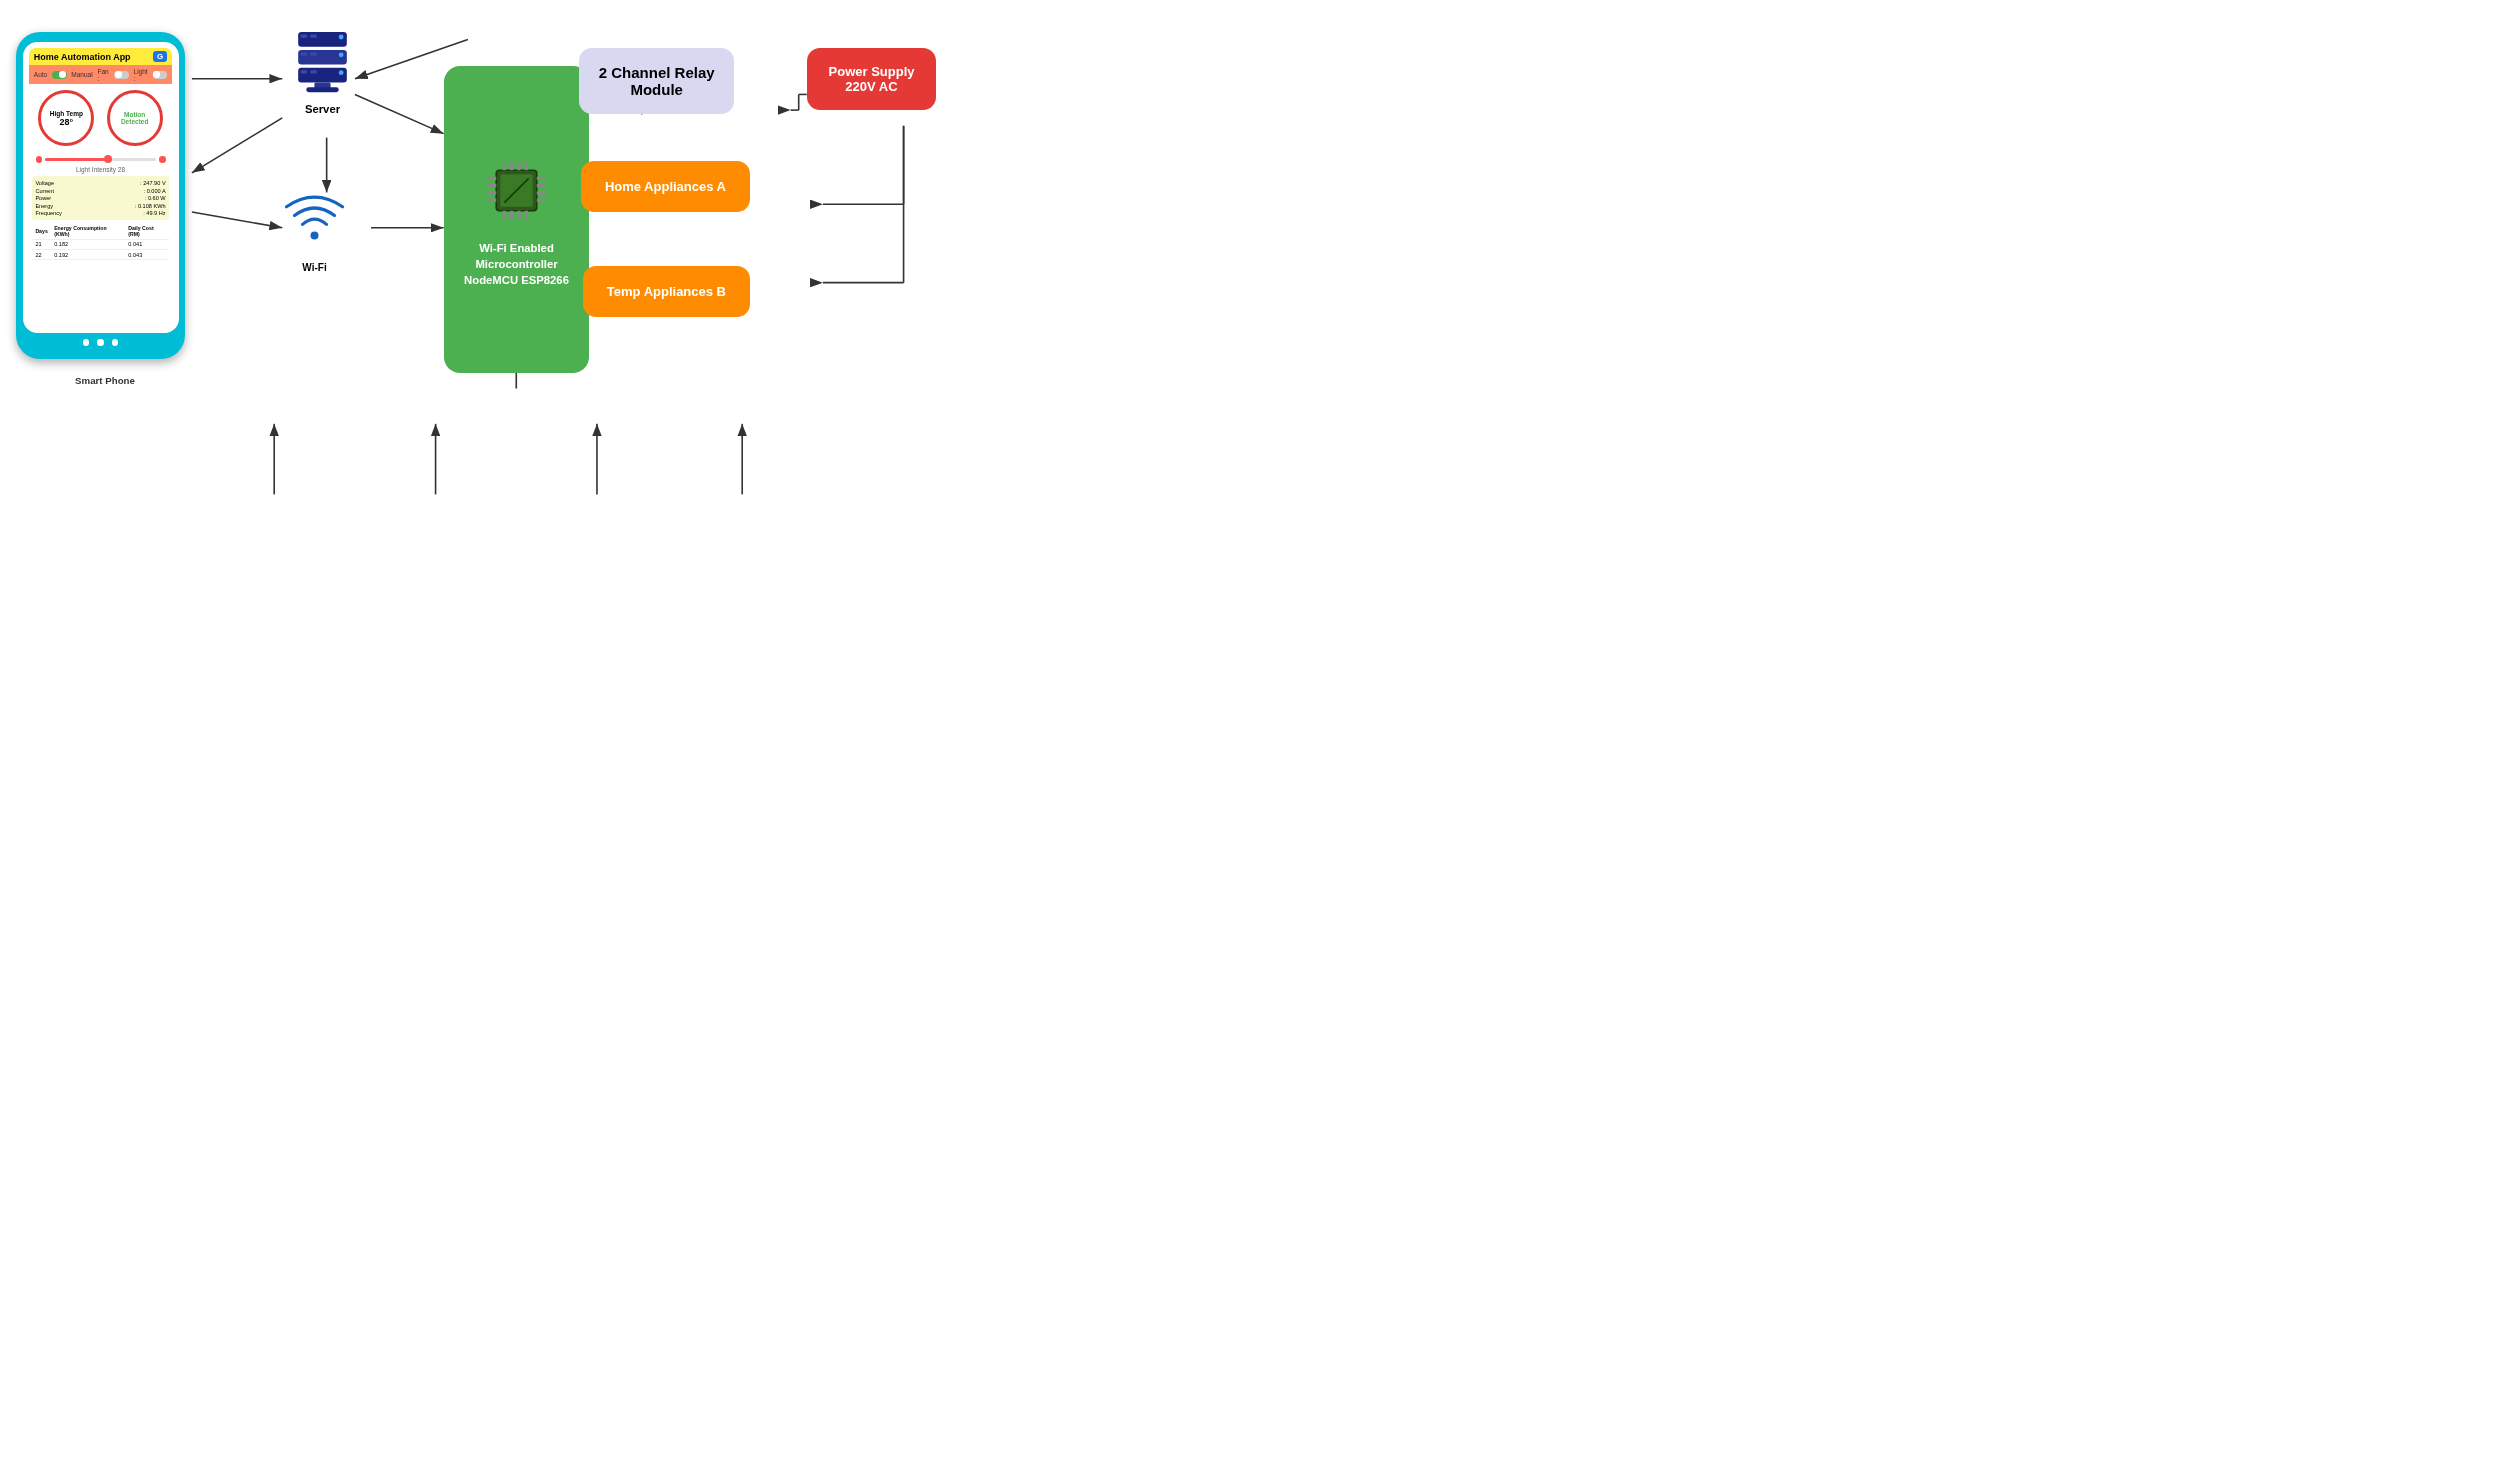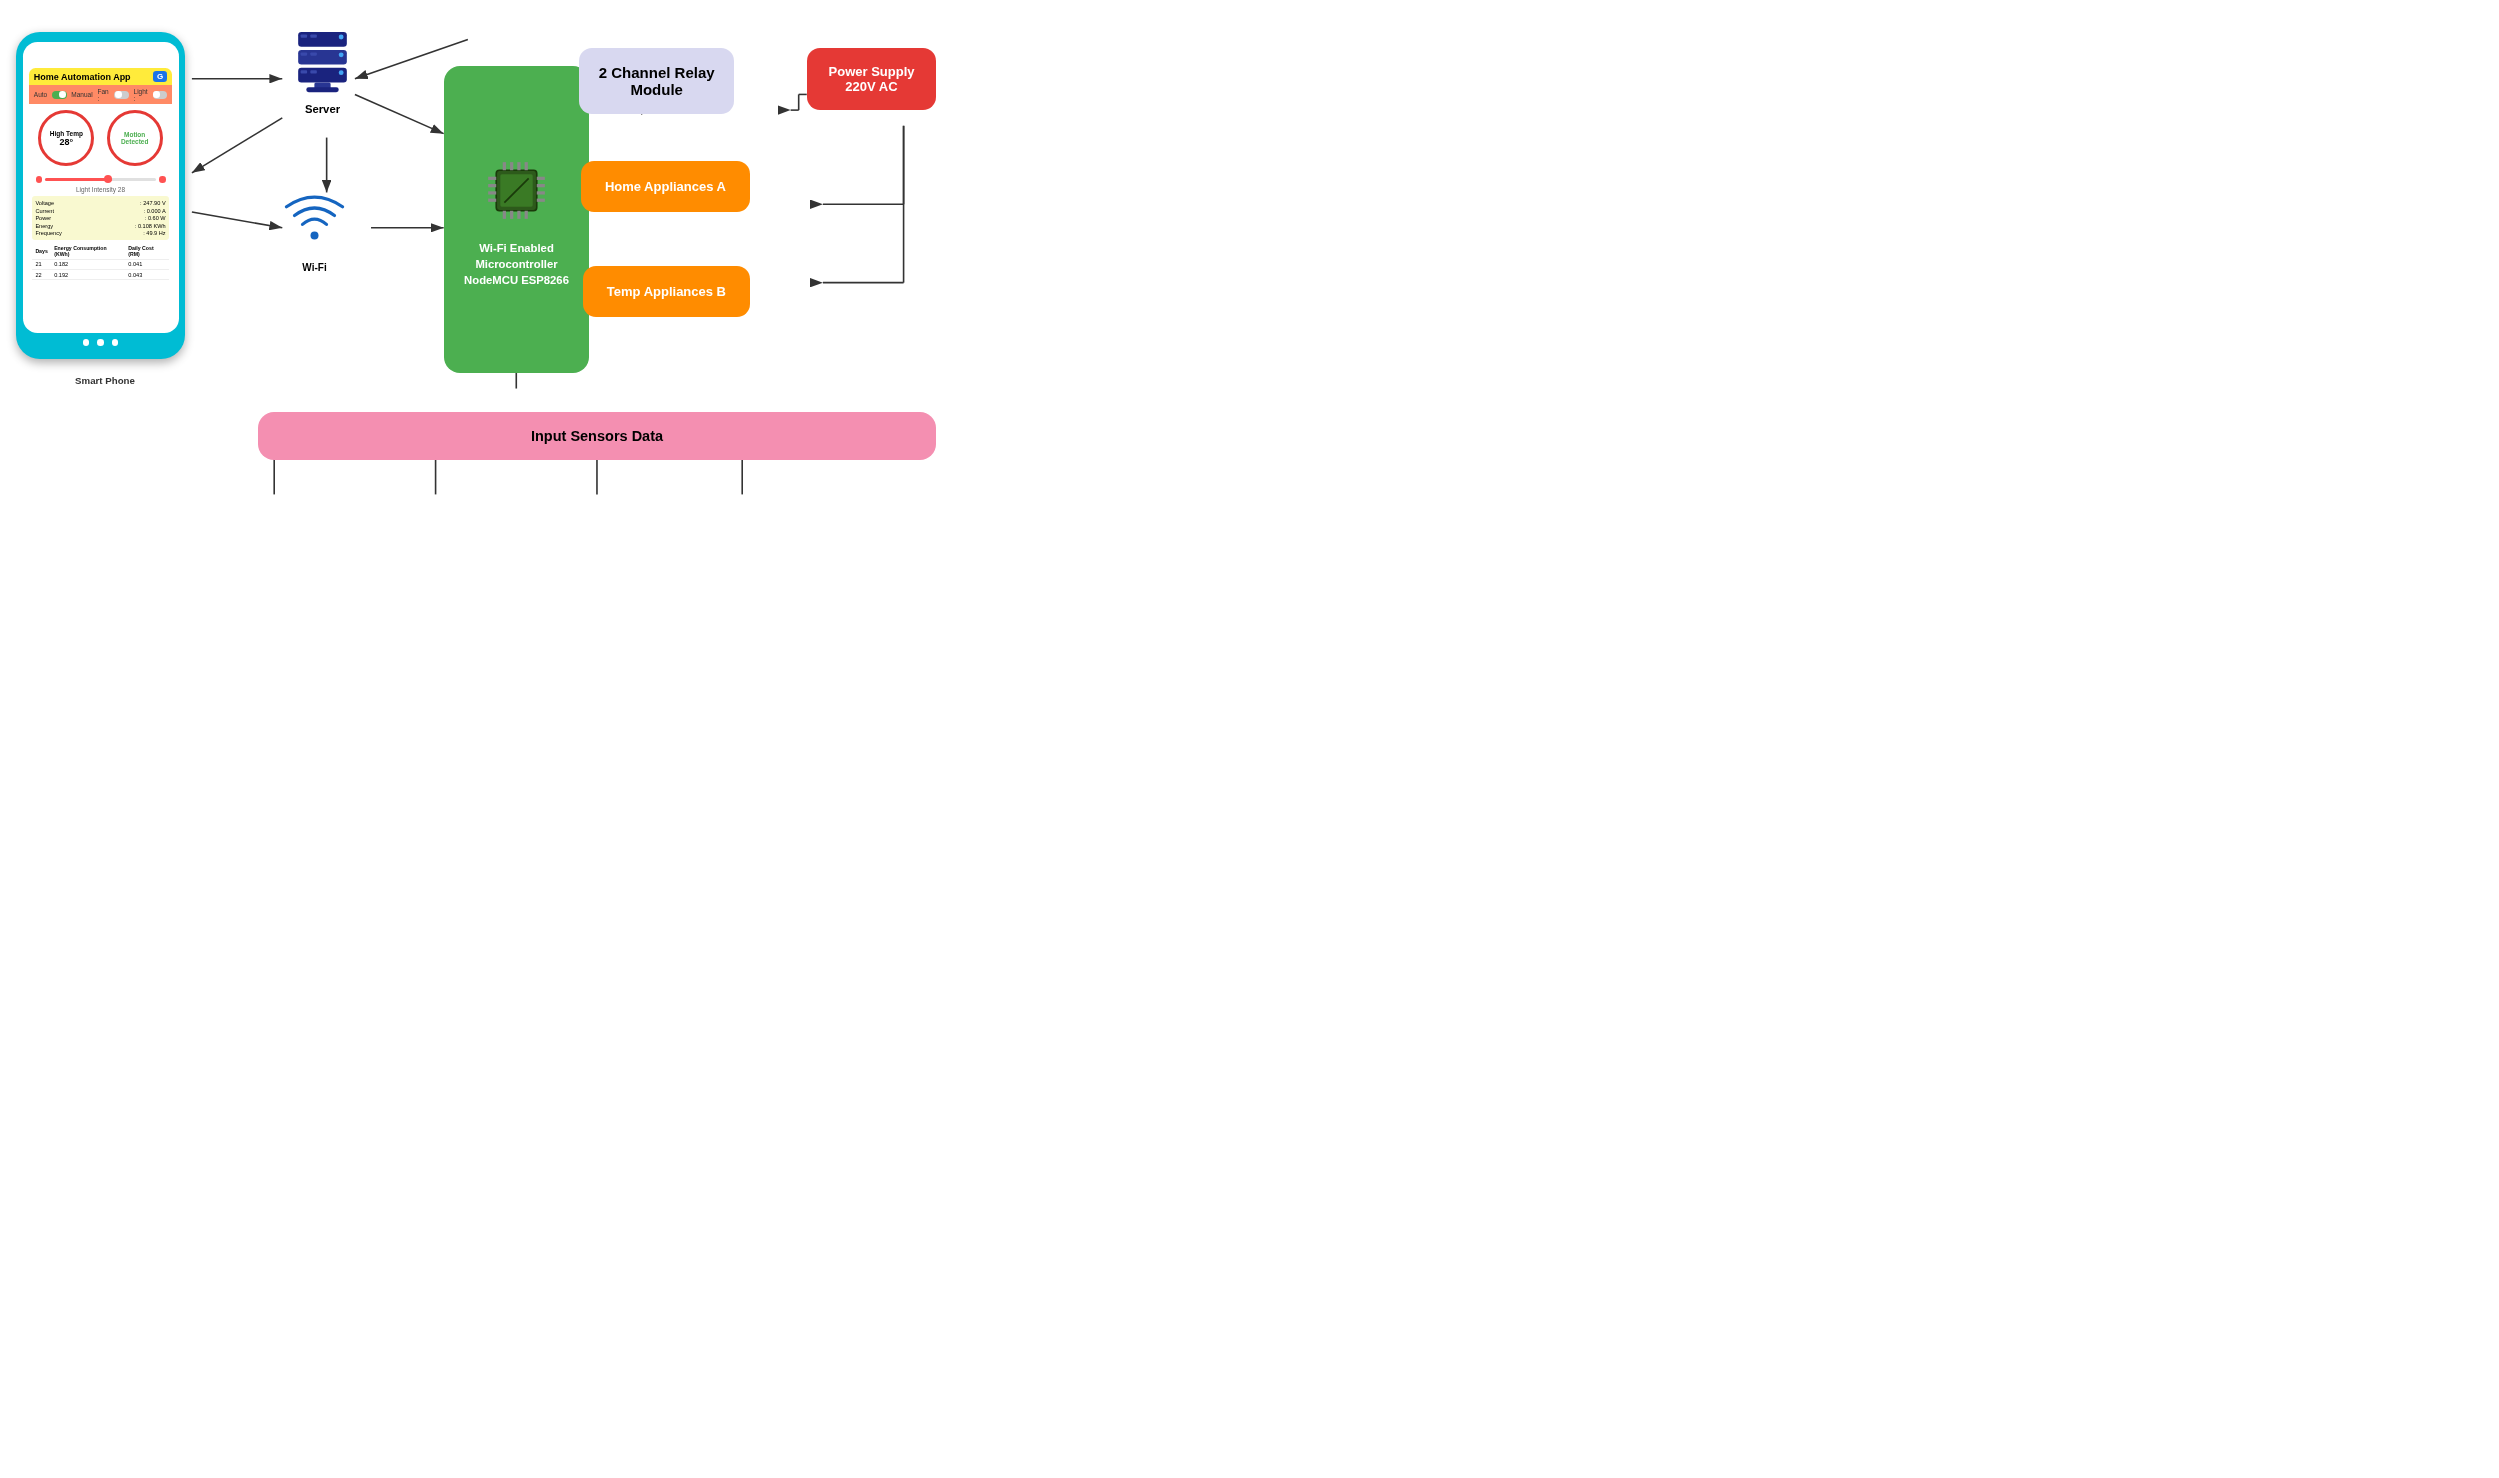--- a/index.html
+++ b/index.html
@@ -37,21 +37,20 @@
       padding: 6.5px;
       min-height: 291px;
     }
     .phone-header {
       background: #ffeb3b;
       border-radius: 6.5px 6.5px 0 0;
       padding: 3.2px 4.8px;
       display: flex;
       align-items: center;
       justify-content: space-between;
-      margin-top: 20px;
     }
     .phone-title {
       font-weight: bold;
       font-size: 9px;
       color: #000;
     }
     .phone-g-btn {
       background: #1a73e8;
       color: white;
       border-radius: 3.2px;
@@ -588,19 +587,16 @@
   </div>
 
   <div class="appliance-a">
     <span>Home Appliances A</span>
   </div>
 
   <div class="appliance-b">
     <span>Temp Appliances B</span>
   </div>
 
-  <div class="sensors-data-box">
-    <span>Input Sensors Data</span>
-  </div>
 
 
 </div>
 
 
 </body></html>

